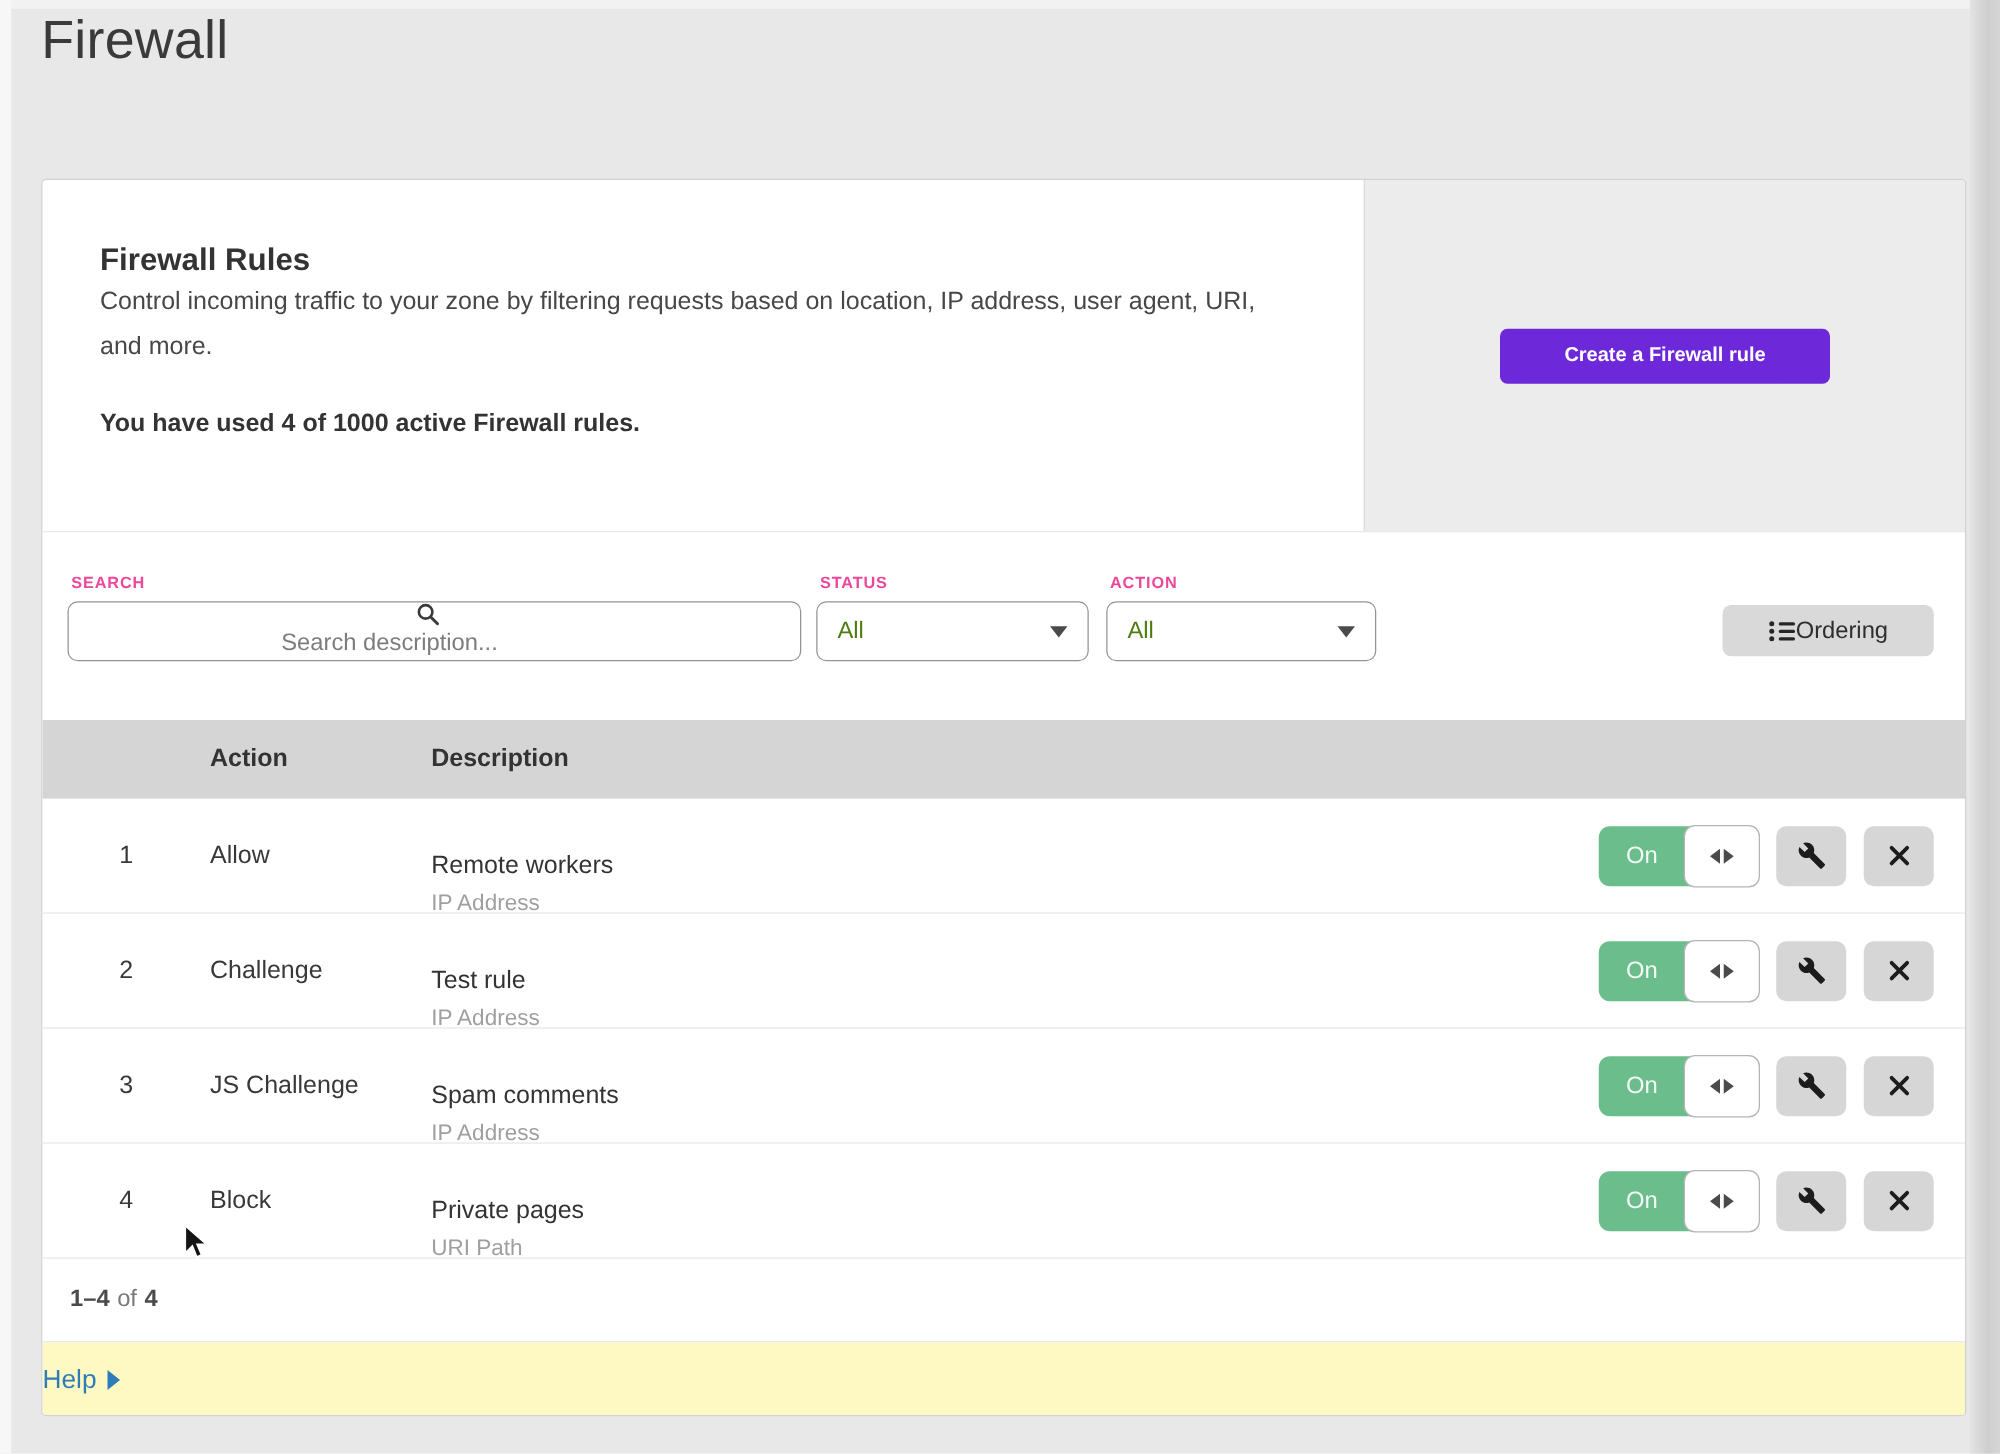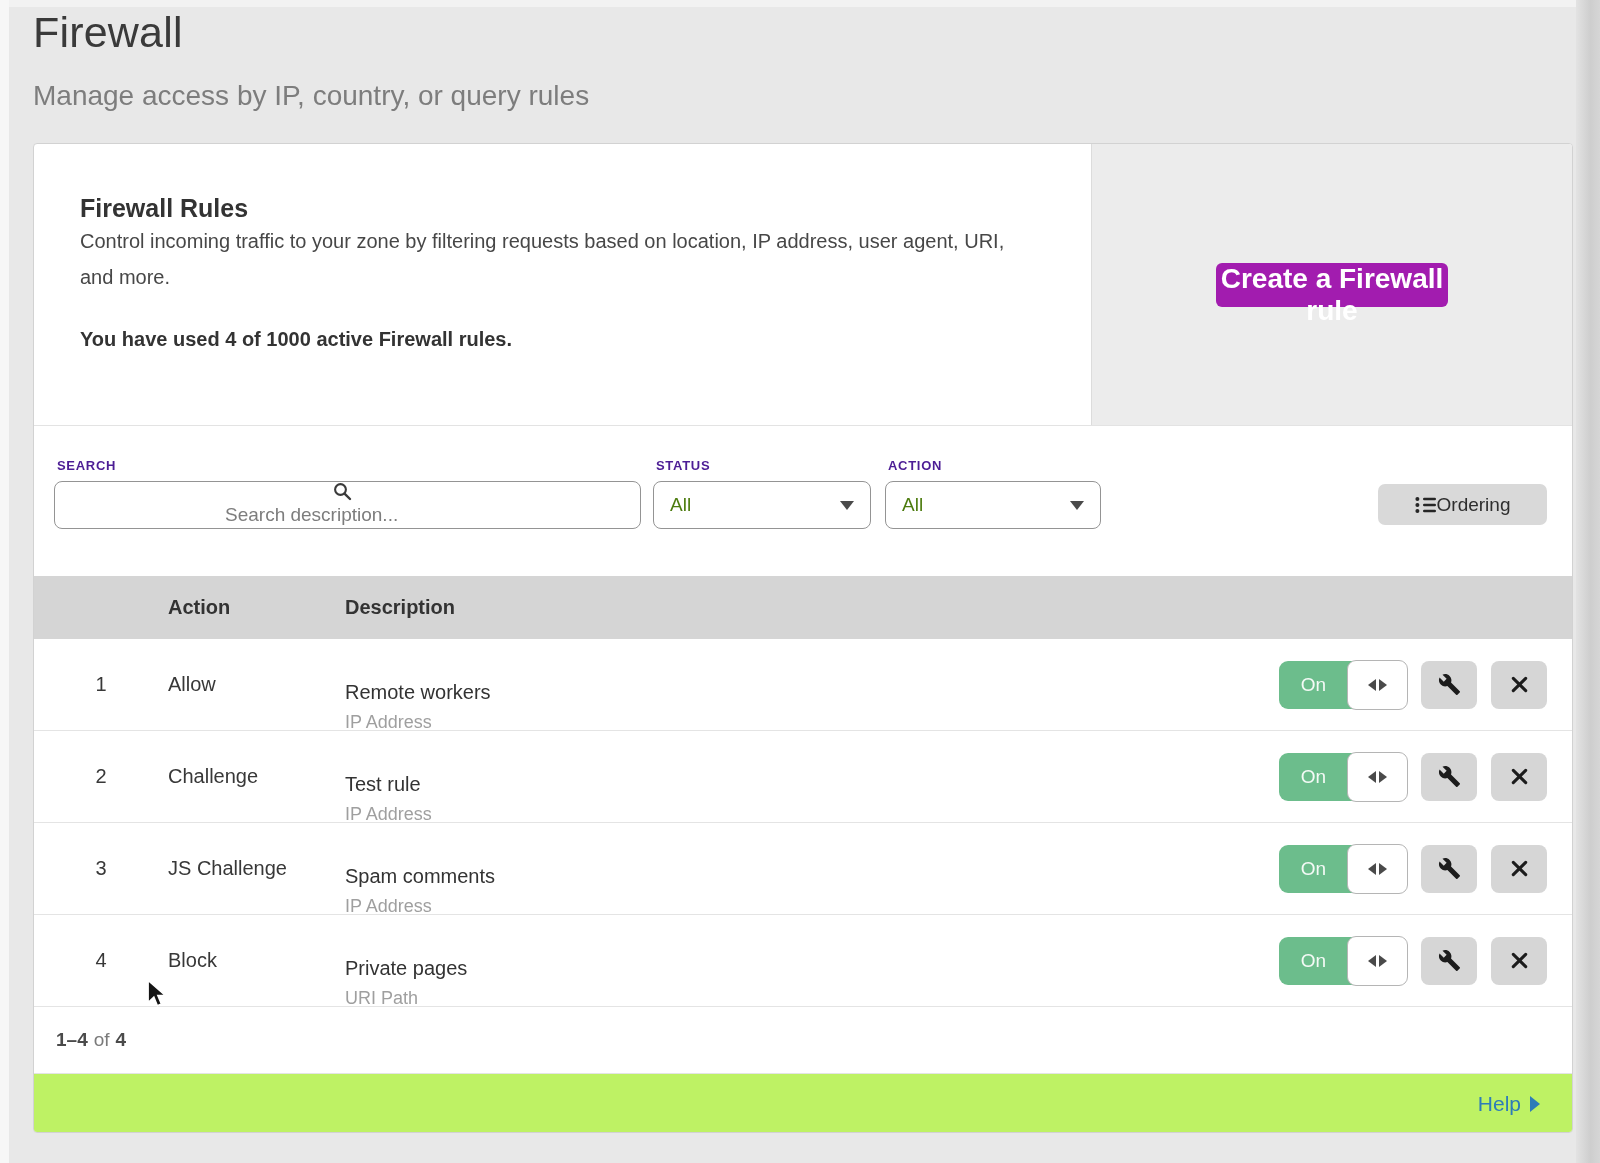--- a/index.html
+++ b/index.html
@@ -76,41 +76,41 @@
     margin-top: 33px;
     font-size: 20px; font-weight: 700; color: #333;
   }
   .create-panel {
     flex: 1;
     background: #ececec;
     border-left: 1px solid #dcdcdc;
     display: flex; align-items: center; justify-content: center;
   }
   .create-btn {
-    background: #a21caf;
+    background: #6d28d9;
     color: #ffffff;
     border: none;
     border-radius: 6px;
-    width: 232px; height: 44px;
+    width: 264px; height: 44px;
     font-family: "Liberation Sans", sans-serif;
-    font-size: 28px; font-weight: 600;
+    font-size: 16px; font-weight: 600;
     cursor: pointer;
   }
 
   
   .filter-bar {
     height: 150px;
     display: flex;
     align-items: flex-start;
     padding: 32px 25px 0 20px;
     background: #ffffff;
   }
   .filter-group { display: flex; flex-direction: column; }
   .filter-label {
-    font-size: 13px; font-weight: 700; color: #4c1d95;
+    font-size: 13px; font-weight: 700; color: #ec4899;
     letter-spacing: 0.7px;
     margin-bottom: 8px;
     padding-left: 3px;
   }
   .search-group { width: 587px; }
   .search-box {
     height: 48px;
     border: 1px solid #949494;
     border-radius: 8px;
     display: flex; align-items: center;
@@ -231,23 +231,23 @@
     display: flex; align-items: center;
     padding-left: 22px;
     border-bottom: 1px solid #e4e4e4;
     font-size: 19px;
     background: #fff;
   }
   .pg-range, .pg-total { font-weight: 700; color: #4a4a4a; }
   .pg-of { color: #7a7a7a; margin: 0 6px; }
   .help-row {
     height: 59px;
-    display: flex; align-items: center; justify-content: flex-end;
-    padding-right: 32px;
-    background: #bef264;
+    display: flex; align-items: center; justify-content: flex-start;
+    padding-right: 96px;
+    background: #fef9c3;
   }
   .help-link {
     display: flex; align-items: center; gap: 9px;
     font-size: 21px; color: #2e7cb8;
     text-decoration: none;
     cursor: pointer;
   }
   .help-arrow {
     width: 0; height: 0;
     border-top: 8px solid transparent;
@@ -263,21 +263,20 @@
 </style>
 </head>
 <body>
 
 <div class="screen">
   <div class="frame-top"></div>
   <div class="frame-left"></div>
   <div class="frame-right"></div>
 
   <h1 class="page-title">Firewall</h1>
-  <div class="page-subtitle">Manage access by IP, country, or query rules</div>
 
   <div class="card">
 
     <div class="card-top">
       <div class="rules-info">
         <div class="rules-heading">Firewall Rules</div>
         <div class="rules-desc">Control incoming traffic to your zone by filtering requests based on location, IP address, user agent, URI, and more.</div>
         <div class="rules-usage">You have used 4 of 1000 active Firewall rules.</div>
       </div>
       <div class="create-panel">

